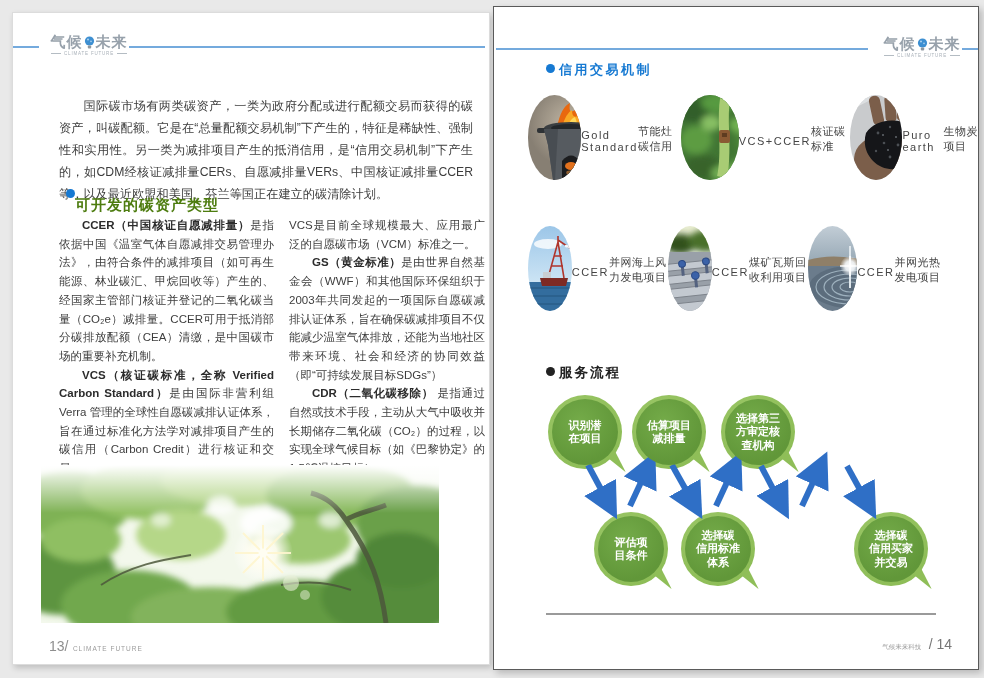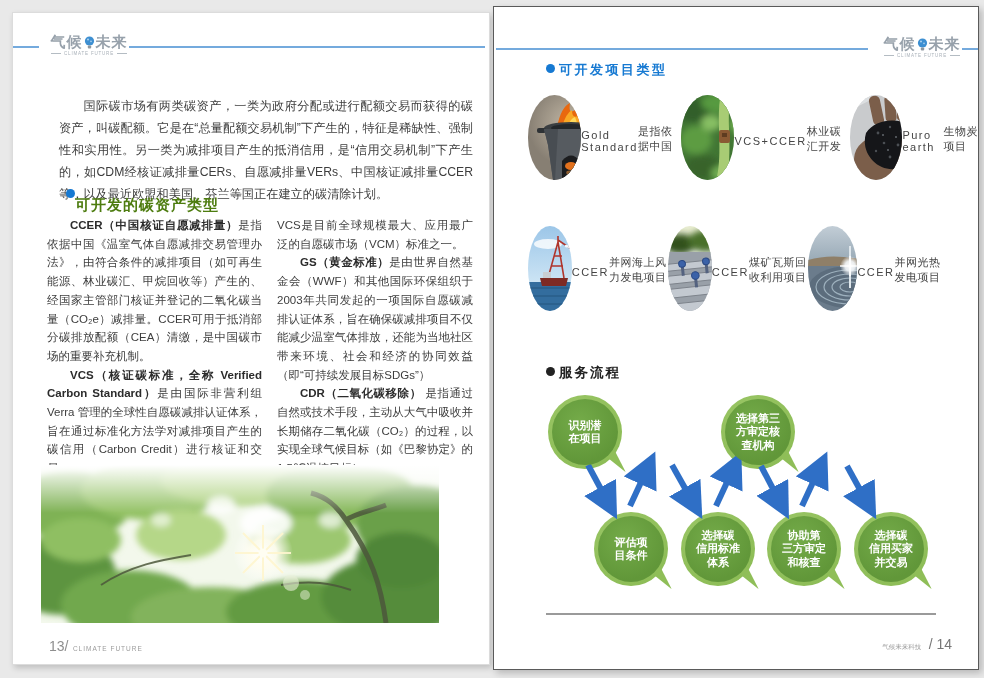--- a/index.html
+++ b/index.html
@@ -19,21 +19,21 @@
   .bulb { width:11px; height:13px; display:inline-block; }
   .logo-sub { display:flex; align-items:center; justify-content:center; gap:3px; margin-top:1px; }
   .logo-sub span { font-size:4.5px; color:#a9b1b9; letter-spacing:.8px; white-space:nowrap; }
   .logo-sub i { display:block; width:10px; height:1px; background:#b4bcc3; }
 
   
   .lp-title { position:absolute; left:46px; top:56px; font-size:14.5px; font-weight:bold; color:#1679d2; letter-spacing:1px; }
   .lp-intro { position:absolute; left:46px; top:82px; width:414px; font-size:12.2px; line-height:22px; color:#3d3d3d; text-align:justify; text-indent:2em; }
   .subhead { position:absolute; left:62px; top:183px; font-size:15px; font-weight:bold; color:#4d7c0f; letter-spacing:1px; }
   .subhead-dot { position:absolute; left:53px; top:176px; width:9px; height:9px; border-radius:50%; background:#1679d2; }
-  .cols { position:absolute; left:34px; top:203px; width:426px; display:flex; gap:15px;justify-content:center; }
+  .cols { position:absolute; left:46px; top:203px; width:426px; display:flex; gap:15px;justify-content:center; }
   .col { font-size:11.5px; line-height:18.7px; color:#3d3d3d; text-align:justify; }
   .col-1 { width:215px; } .col-2 { width:196px; }
   .col p { text-indent:2em; } .col p.noindent { text-indent:0; }
   .col b { color:#2b2b2b; }
 
   .tree-photo { position:absolute; left:28px; top:452px; width:398px; height:158px; }
   .footer-l { position:absolute; left:36px; top:624px; color:#8e8e8e; }
   .footer-l .num { font-size:14px; }
   .footer-l .lab { font-size:6.5px; letter-spacing:1px; color:#9b9b9b; }
 
@@ -179,21 +179,21 @@
         <span class="logo-zh">未来</span>
       </div>
       <div class="logo-sub">
           <i></i>
           <span>CLIMATE FUTURE</span>
           <i></i>
         </div>
     </div>
     <div class="hline" style="left:468px;top:41px;width:16px;"></div>
 
-    <div class="rp-sec1"><span class="dot"></span><span>可开发项目类型</span></div>
+    <div class="rp-sec1"><span class="dot"></span><span>信用交易机制</span></div>
 
     <div class="proj-row" style="top:88px;">
       <div class="proj">
         <div class="pcircle">
             <svg viewBox="0 0 85 85" width="85" height="85">
           <defs>
                 <radialGradient id="csbg" cx=".5" cy=".35">
                   <stop offset="0" stop-color="#c3b8a6"></stop>
                   <stop offset="1" stop-color="#877f73"></stop>
                 </radialGradient>
@@ -210,21 +210,21 @@
           <path d="M16,34 L30,34 L27,85 L25,85 L20,50 Z" fill="#484d52"></path>
           <rect x="53" y="50" width="11" height="9" rx="1" fill="#3f9e4f"></rect>
               <circle cx="56" cy="54" r="1.4" fill="#dff1e0"></circle>
           <path d="M34,85 L34,66 Q43,55 52,66 L52,85 Z" fill="#1c1d1f"></path>
           <ellipse cx="43" cy="71" rx="6" ry="4" fill="#e2711d"></ellipse>
           <rect x="45" y="71" width="18" height="4" rx="2" fill="#b07c42" transform="rotate(12 45 71)"></rect>
           <rect x="38" y="76" width="20" height="4" rx="2" fill="#8f5f30" transform="rotate(-7 38 76)"></rect>
         </svg>
           </div>
         <div class="pcap1">Gold Standard</div>
-        <div class="pcap2">是指依据中国</div>
+        <div class="pcap2">节能灶碳信用</div>
       </div>
       <div class="proj">
         <div class="pcircle">
             <svg viewBox="0 0 85 85" width="85" height="85">
           <rect width="85" height="85" fill="#417634"></rect>
           <g filter="url(#soft)">
             <ellipse cx="12" cy="15" rx="18" ry="12" fill="#335f2a"></ellipse>
                 <ellipse cx="40" cy="8" rx="20" ry="10" fill="#569a3f"></ellipse>
             <ellipse cx="70" cy="16" rx="18" ry="13" fill="#2e5526"></ellipse>
                 <ellipse cx="15" cy="45" rx="16" ry="14" fill="#5d9c43"></ellipse>
@@ -234,21 +234,21 @@
                 <ellipse cx="44" cy="78" rx="14" ry="8" fill="#71ae52"></ellipse>
             <ellipse cx="30" cy="28" rx="10" ry="8" fill="#87bf63"></ellipse>
                 <ellipse cx="58" cy="30" rx="10" ry="8" fill="#6fb050"></ellipse>
           </g>
           <path d="M44,4 C40,28 47,55 41,82" stroke="#a8cc74" stroke-width="10" fill="none"></path>
           <rect x="38" y="35" width="11" height="13" rx="2" fill="#8a5a33"></rect>
               <rect x="41" y="38" width="5" height="4" fill="#5e3c20"></rect>
         </svg>
           </div>
         <div class="pcap1">VCS+CCER</div>
-        <div class="pcap2">林业碳汇开发</div>
+        <div class="pcap2">核证碳标准</div>
       </div>
       <div class="proj">
         <div class="pcircle">
             <svg viewBox="0 0 85 85" width="85" height="85">
           <rect width="85" height="85" fill="#c9cbcd"></rect>
           <path d="M5,10 L25,0 M60,5 L80,20 M70,40 L85,55" stroke="#e2e4e6" stroke-width="5" opacity=".8"></path>
           <rect x="55" y="5" width="30" height="40" fill="#b6b9bc"></rect>
           <g fill="#7b5e4a">
             <rect x="18" y="2" width="11" height="30" rx="5" transform="rotate(-12 18 2)"></rect>
             <rect x="34" y="0" width="11" height="28" rx="5" transform="rotate(-4 34 0)"></rect>
@@ -396,38 +396,37 @@
         <div class="pcap2">并网光热发电项目</div>
       </div>
     </div>
 
     <div class="rp-sec2"><span class="dot"></span><span>服务流程</span></div>
 
     <div class="bubble" style="left:54px;top:388px;">
         <div class="bubble-inner">识别潜
 在项目</div>
       </div>
+    <div class="bubble" style="left:138px;top:388px;">
+        <div class="bubble-inner">估算项目
+减排量</div>
+      </div>
     <div class="bubble" style="left:227px;top:388px;">
         <div class="bubble-inner">选择第三
 方审定核
 查机构</div>
       </div>
     <div class="bubble" style="left:100px;top:505px;">
         <div class="bubble-inner">评估项
 目条件</div>
       </div>
     <div class="bubble" style="left:187px;top:505px;">
         <div class="bubble-inner">选择碳
 信用标准
 体系</div>
-      </div>
-    <div class="bubble" style="left:273px;top:505px;">
-        <div class="bubble-inner">协助第
-三方审定
-和核查</div>
       </div>
     <div class="bubble" style="left:360px;top:505px;">
         <div class="bubble-inner">选择碳
 信用买家
 并交易</div>
       </div>
 
     <svg class="flow-arrows" width="420" height="210" viewBox="0 0 420 210">
       <defs>
           <marker id="ah" markerWidth="6" markerHeight="6" refX="3.5" refY="3" orient="auto">

